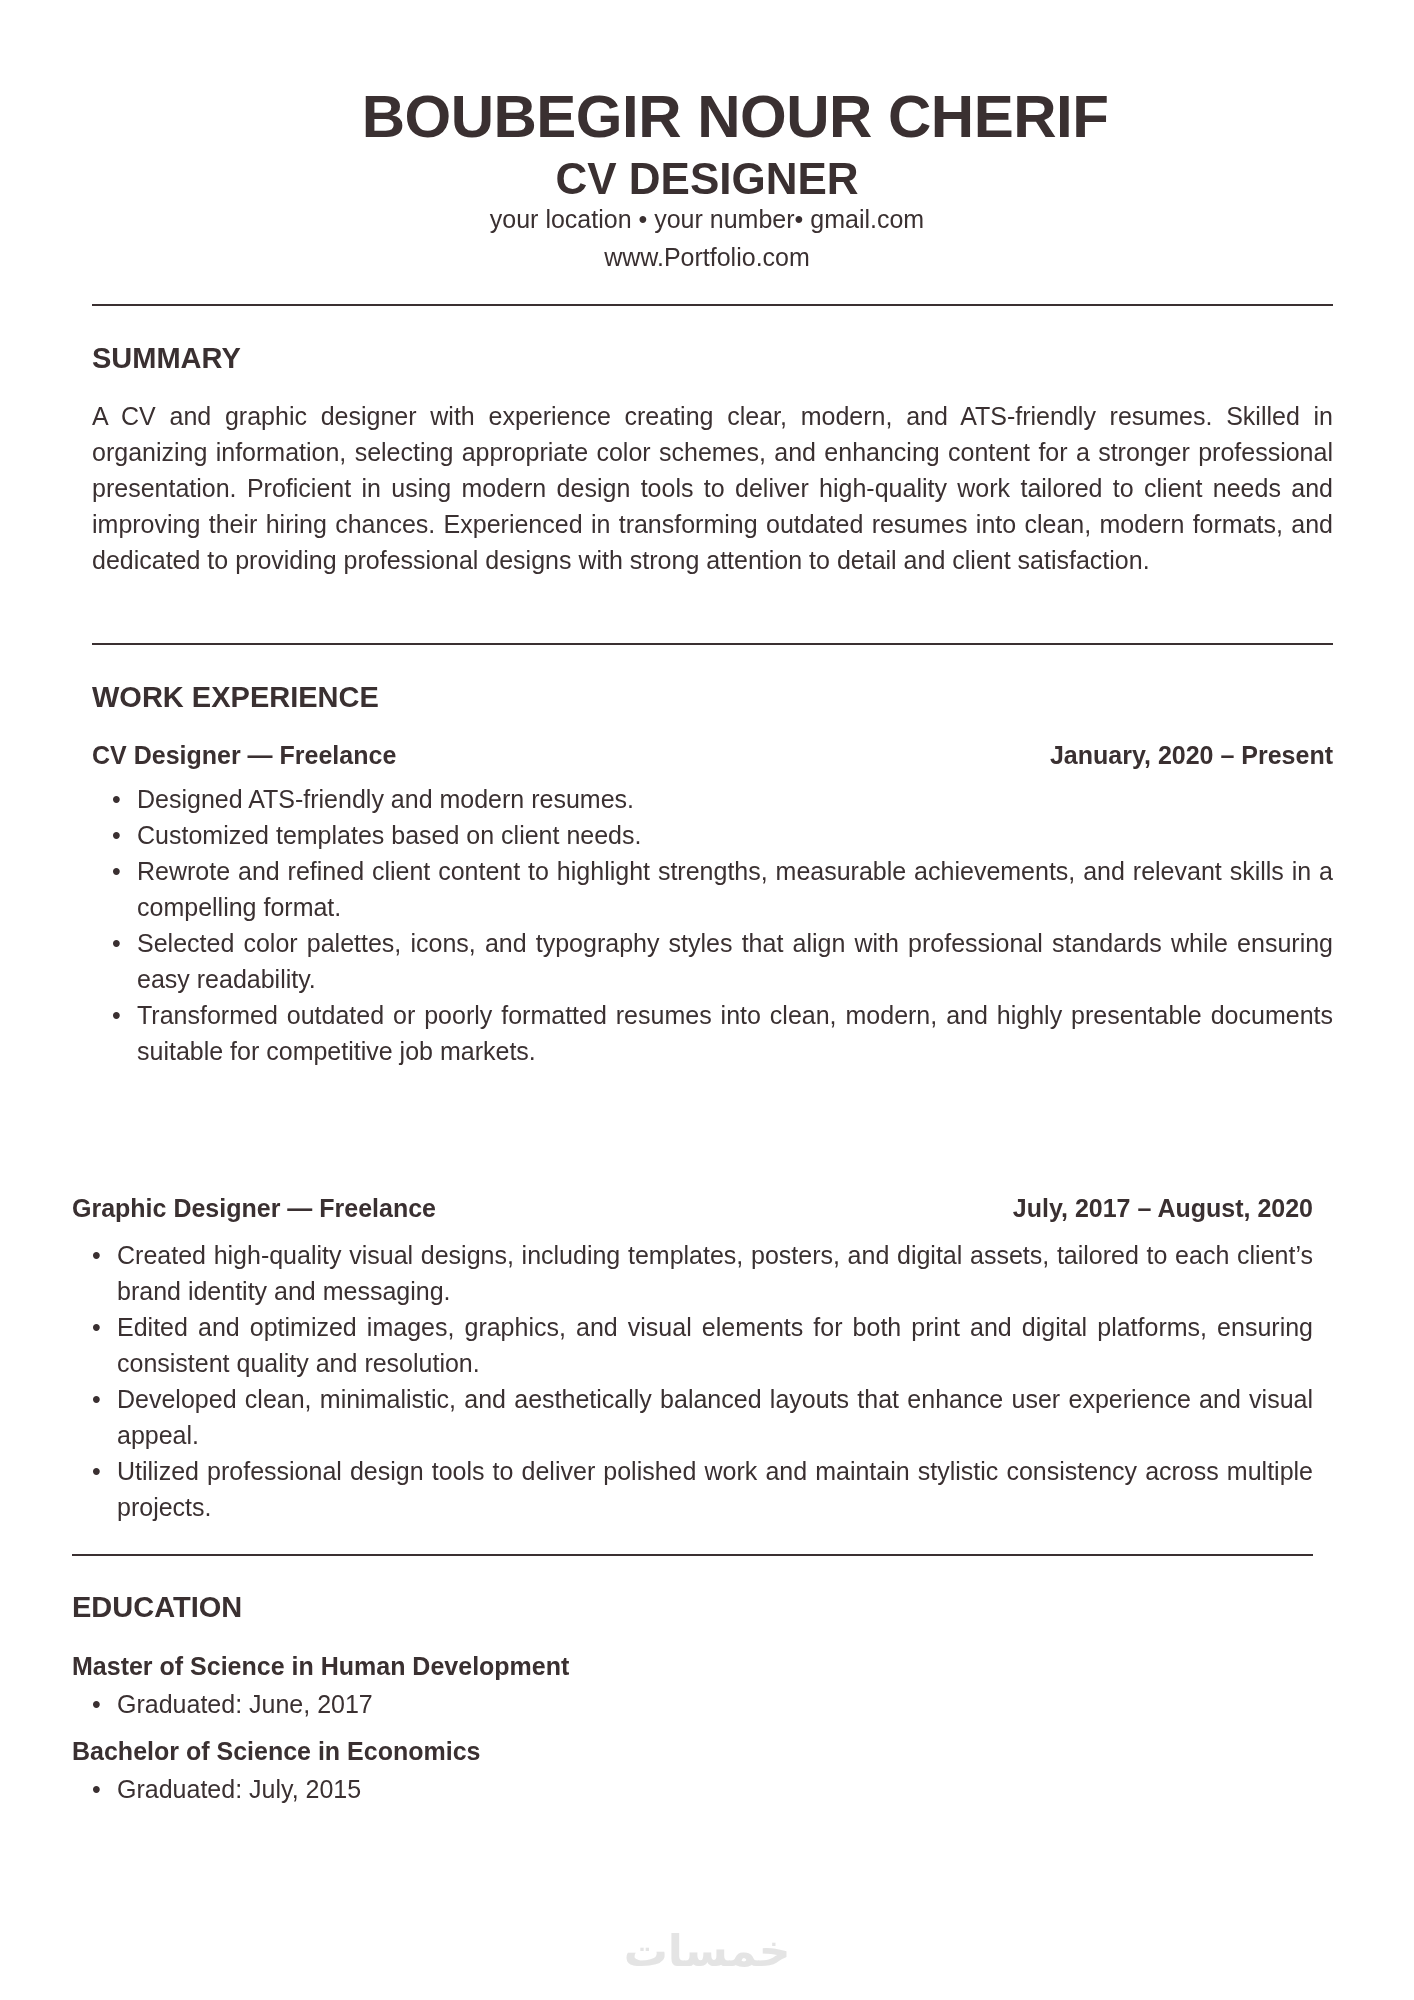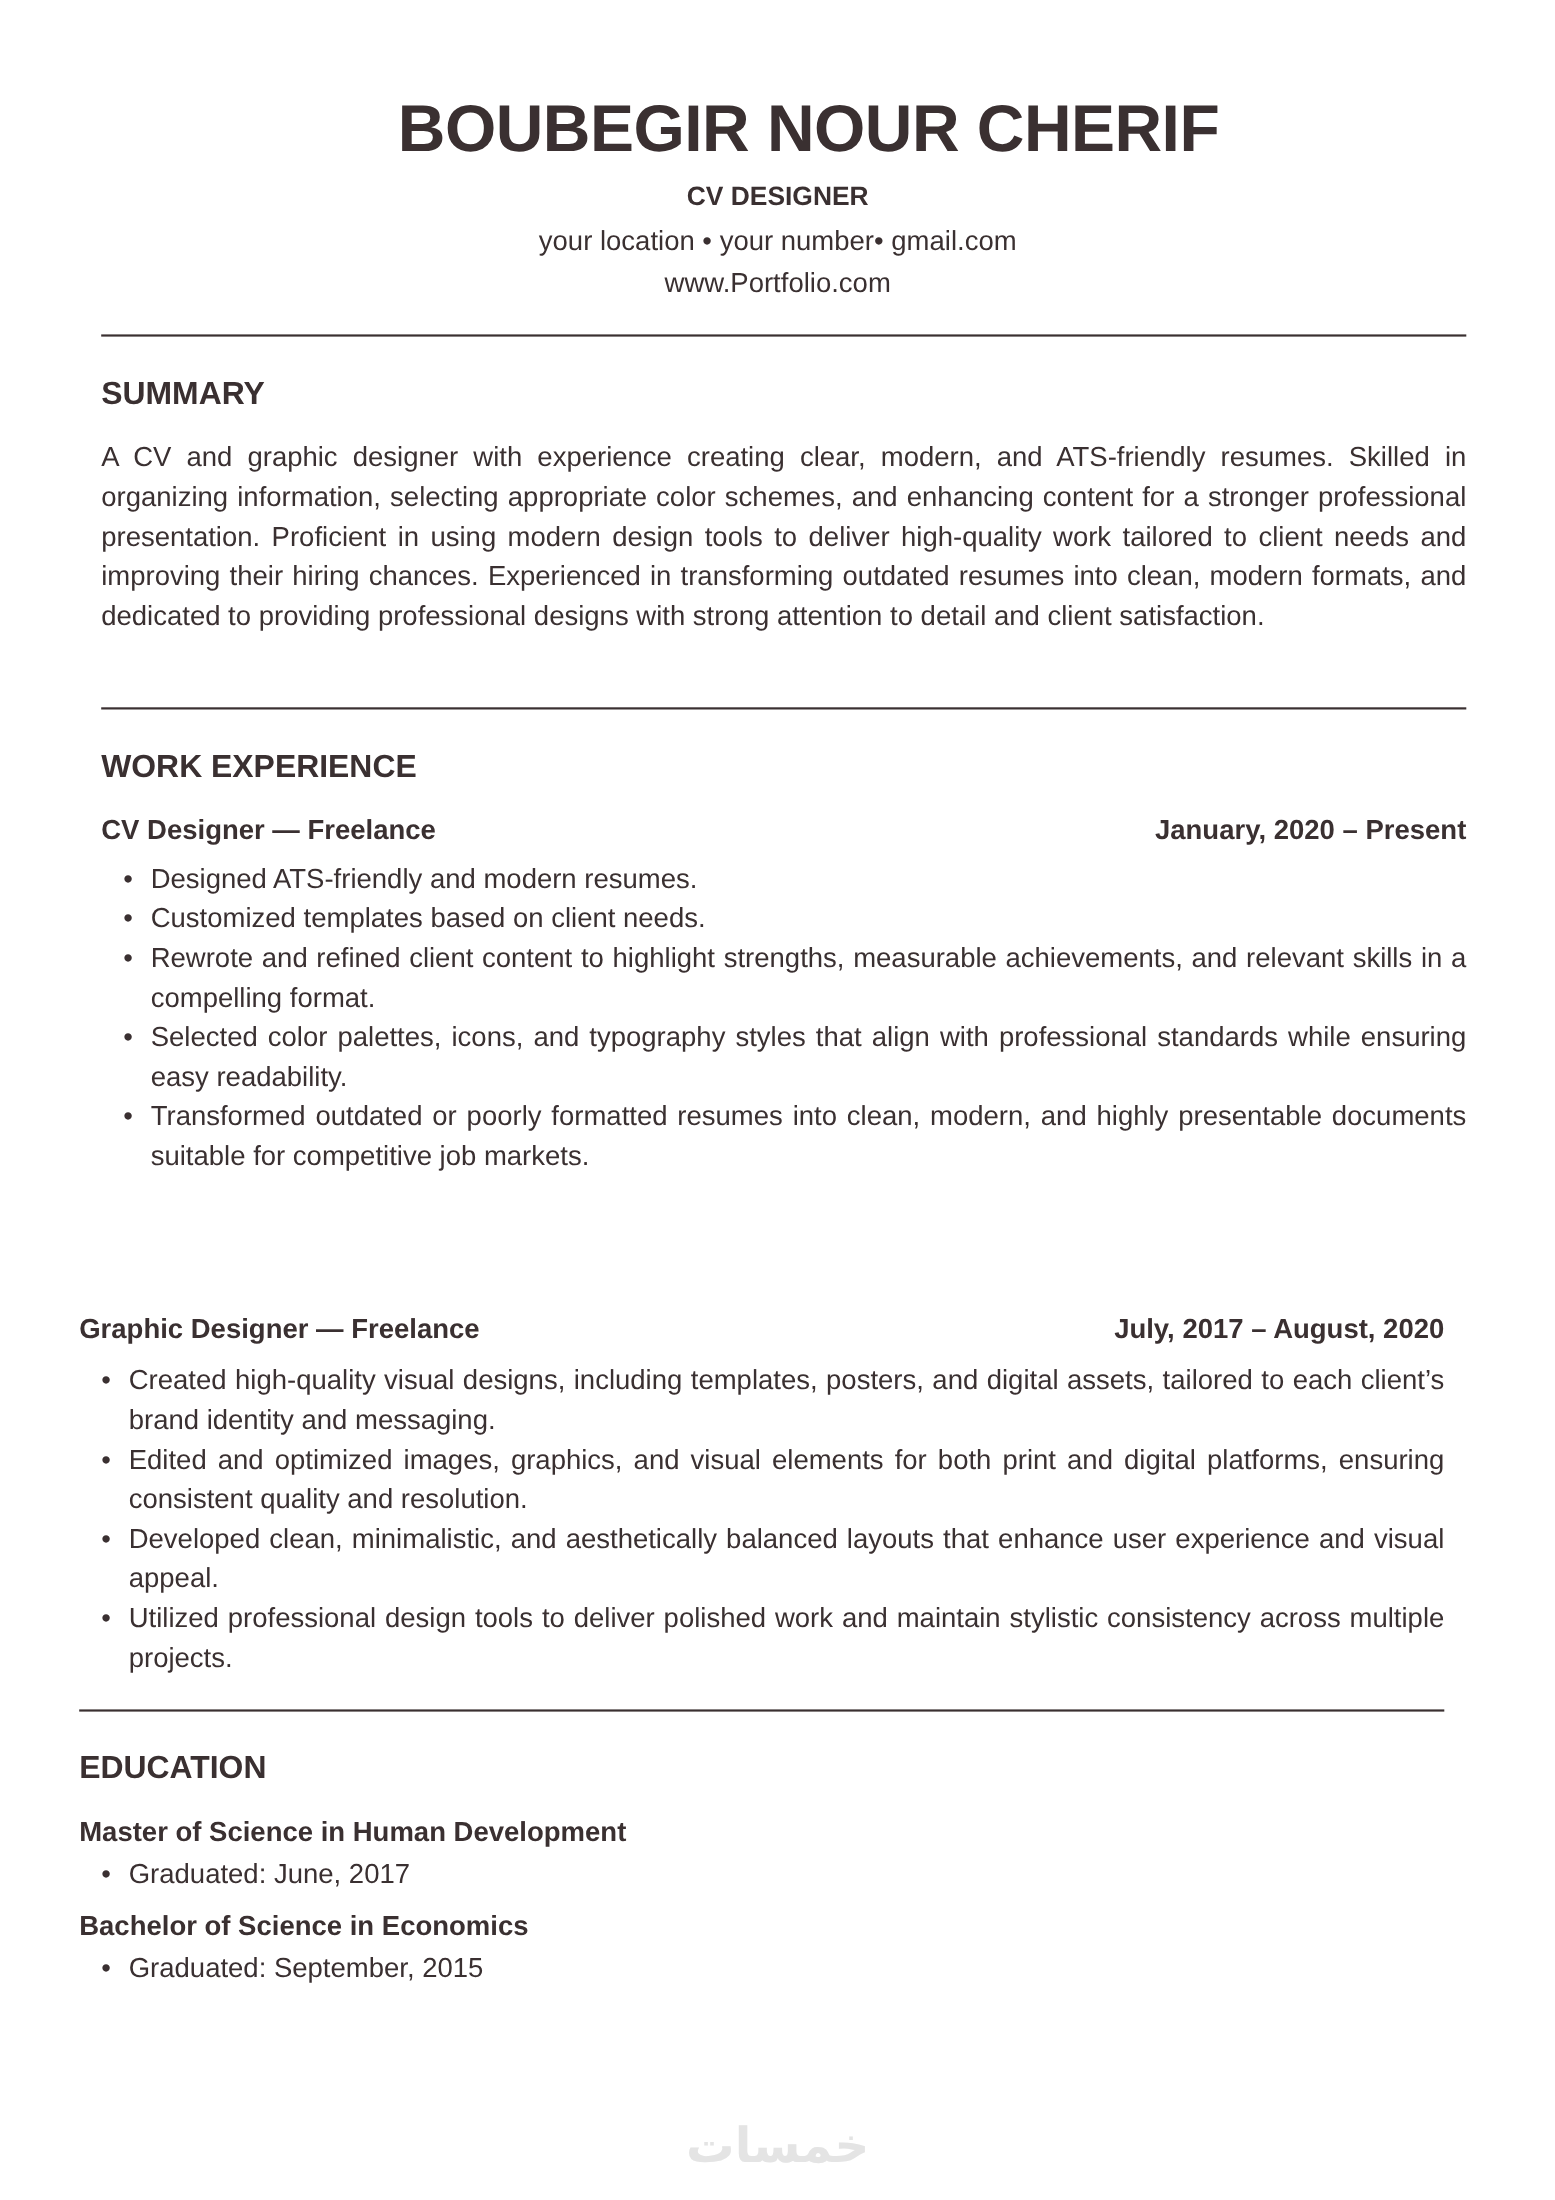--- a/index.html
+++ b/index.html
@@ -1,21 +1,21 @@
 <!DOCTYPE html>
 <html><head>
 <meta charset="utf-8">
 <style>
   html, body { margin: 0; padding: 0; background: #ffffff; }
   body { width: 1414px; height: 2000px; position: relative; overflow: hidden;
          font-family: "Liberation Sans", "DejaVu Sans", sans-serif; color: #3a3031; }
   .abs { position: absolute; }
   .center { left: 0; width: 1414px; text-align: center; }
   #name { top: 82px; font-size: 60px; font-weight: 700; letter-spacing: -0.5px; line-height: 70px; margin-left: 28px; }
-  #title { top: 160px; font-size: 24px; font-weight: 700; line-height: 38px; }
+  #title { top: 160px; font-size: 44px; font-weight: 700; line-height: 38px; }
   #contact { top: 204px; font-size: 25px; line-height: 30px; }
   #portfolio { top: 242px; font-size: 25px; line-height: 30px; }
   .rule { height: 2px; background: #3a3031; }
   .h2 { font-size: 29px; font-weight: 700; line-height: 36px; }
   .para { font-size: 25px; line-height: 36px; text-align: justify; text-align-last: left; }
   .jobhead { font-size: 25px; font-weight: 700; line-height: 32px; display: flex; justify-content: space-between; }
   ul.bullets { list-style: none; margin: 0; padding: 0; }
   ul.bullets li { position: relative; padding-left: 45px; font-size: 25px; line-height: 36px; text-align: justify; text-align-last: left; }
   ul.bullets li .dot { position: absolute; left: 20px; top: 0; }
   .degree { font-size: 25px; font-weight: 700; line-height: 32px; }
@@ -68,17 +68,17 @@
 
 <div class="abs" style="top:1650px;left:72px;width:1241px;">
   <div class="degree">Master of Science in Human Development</div>
   <ul class="bullets" style="margin-top:4px;">
     <li><span class="dot">•</span><span>Graduated: June, 2017</span></li>
   </ul>
 </div>
 <div class="abs" style="top:1735px;left:72px;width:1241px;">
   <div class="degree">Bachelor of Science in Economics</div>
   <ul class="bullets" style="margin-top:4px;">
-    <li><span class="dot">•</span><span>Graduated: September, 2015</span></li>
+    <li><span class="dot">•</span><span>Graduated: July, 2015</span></li>
   </ul>
 </div>
 
 <div id="watermark" class="abs" dir="rtl">خمسات</div>
 
 </body></html>

